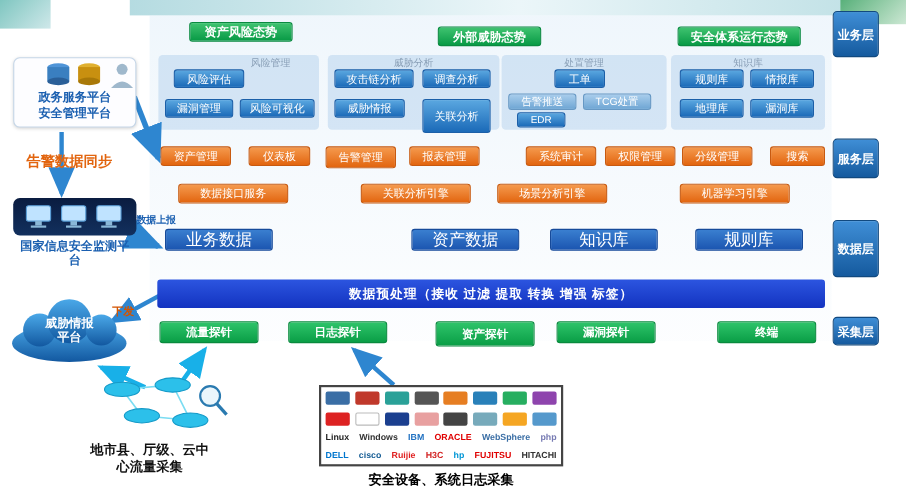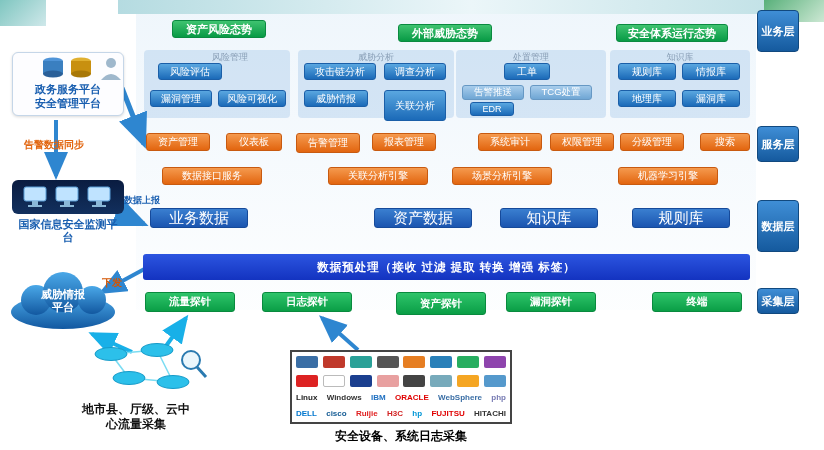--- a/index.html
+++ b/index.html
@@ -68,21 +68,21 @@
 
   <div class="abs hdr flexc" style="left:172px;top:20px;width:94px;height:18px">资产风险态势</div>
   <div class="abs hdr flexc" style="left:398px;top:24px;width:94px;height:18px">外部威胁态势</div>
   <div class="abs hdr flexc" style="left:616px;top:24px;width:112px;height:18px">安全体系运行态势</div>
 
   <div class="abs panel" style="left:144px;top:50px;width:146px;height:68px"></div>
   <div class="abs panel" style="left:298px;top:50px;width:156px;height:68px"></div>
   <div class="abs panel" style="left:456px;top:50px;width:150px;height:68px"></div>
   <div class="abs panel" style="left:610px;top:50px;width:140px;height:68px"></div>
 
-  <div class="abs ghost" style="left:144px;top:51px;width:172px">风险管理</div>
+  <div class="abs ghost" style="left:160px;top:51px;width:172px">风险管理</div>
   <div class="abs ghost" style="left:298px;top:51px;width:156px">威胁分析</div>
   <div class="abs ghost" style="left:456px;top:51px;width:150px">处置管理</div>
   <div class="abs ghost" style="left:610px;top:51px;width:140px">知识库</div>
 
   <div class="abs bb flexc" style="left:158px;top:63px;width:64px;height:17px">风险评估</div>
   <div class="abs bb flexc" style="left:150px;top:90px;width:62px;height:17px">漏洞管理</div>
   <div class="abs bb flexc" style="left:218px;top:90px;width:68px;height:17px">风险可视化</div>
 
   <div class="abs bb flexc" style="left:304px;top:63px;width:72px;height:17px">攻击链分析</div>
   <div class="abs bb flexc" style="left:384px;top:63px;width:62px;height:17px">调查分析</div>
@@ -134,21 +134,21 @@
       <ellipse cx="48" cy="5" rx="10" ry="3.5" fill="#e0b030"></ellipse>
       <rect x="38" y="5" width="20" height="13" fill="#c89010"></rect>
       <ellipse cx="48" cy="18" rx="10" ry="3.5" fill="#a87808"></ellipse>
       <circle cx="78" cy="7" r="5" fill="#9fb8cc"></circle>
       <path d="M68 24 q10 -12 20 0 z" fill="#9fb8cc"></path>
     </svg>
     <div class="bluetext" style="font-size:11px;line-height:14px">政务服务平台</div>
     <div class="bluetext" style="font-size:11px;line-height:14px">安全管理平台</div>
   </div>
 
-  <div class="abs" style="left:24px;top:138px;font-size:10px;font-weight:bold;color:#e2650f;z-index:4">告警数据同步</div>
+  <div class="abs" style="left:24px;top:138px;font-size:13px;font-weight:bold;color:#e2650f;z-index:4">告警数据同步</div>
 
   <div class="abs" style="left:8px;top:180px;width:120px;height:68px;z-index:3">
     <div style="width:112px;height:34px;margin:0 auto;border-radius:6px;background:linear-gradient(180deg,#0a1c40,#12305e);display:flex;align-items:center;justify-content:center">
       <svg width="104" height="28" viewBox="0 0 104 28">
         <g>
           <rect x="8" y="4" width="22" height="14" rx="2" fill="#bfe3ff" stroke="#5a9fd8"></rect>
           <rect x="16" y="18" width="6" height="4" fill="#8ab8d8"></rect>
           <rect x="12" y="22" width="14" height="2" fill="#8ab8d8"></rect>
         </g>
         <g>

